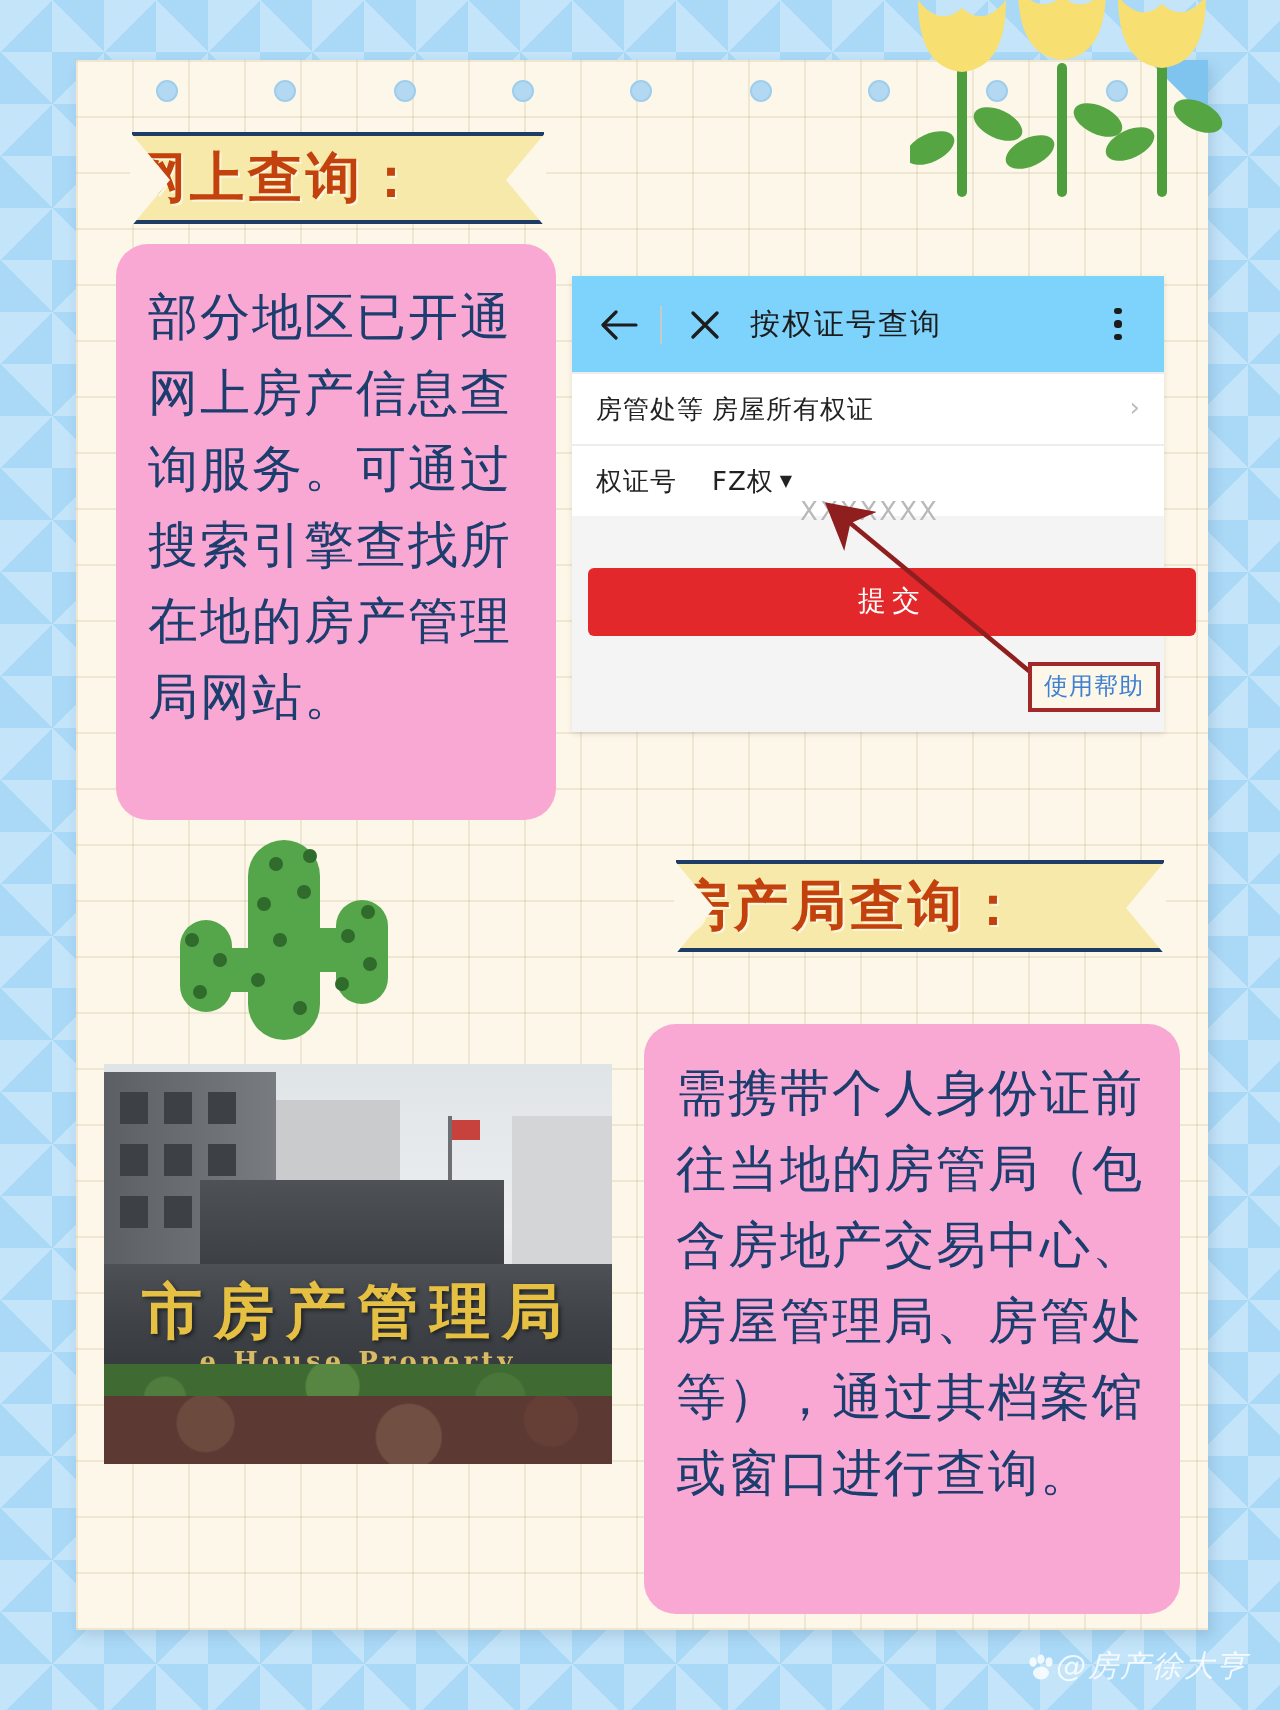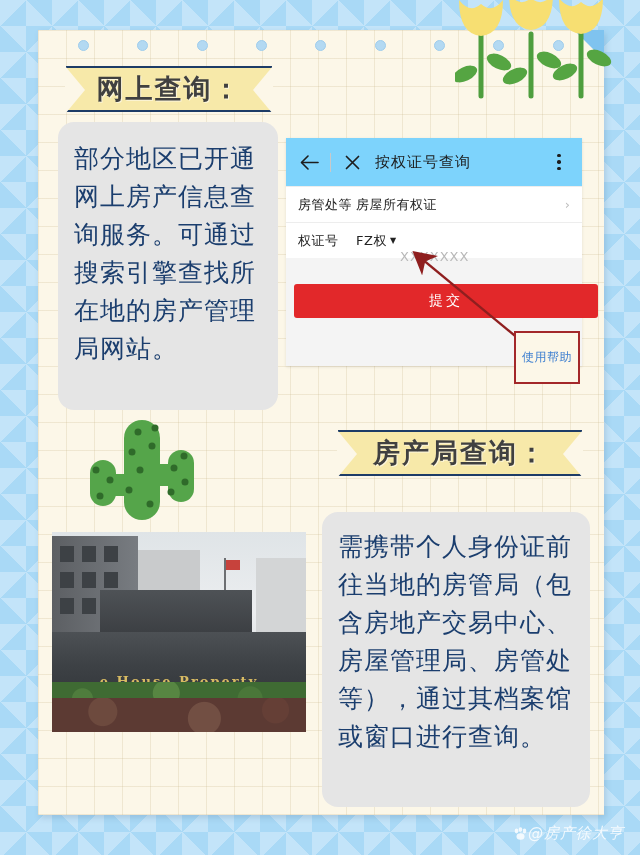--- a/index.html
+++ b/index.html
@@ -74,22 +74,21 @@
   #cactus { position: absolute; left: 72px; top: 412px; width: 140px; height: 108px; }
 
   
   .ribbon {
     position: absolute;
     background: #f7e9a9;
     border-top: 2px solid #1d3c66;
     border-bottom: 2px solid #1d3c66;
     display: flex;
     align-items: center;
-    justify-content: center;
-    color: #404040;
+    color: #c2410c;
     font-weight: bold;
     letter-spacing: 2px;
     text-shadow: 1px 1px 0 rgba(255,255,255,0.6);
   }
   .ribbon::before, .ribbon::after {
     content: "";
     position: absolute;
     top: -2px;
     width: 0; height: 0;
     border-top: 24px solid transparent;
@@ -105,21 +104,21 @@
   }
   #ribbon-2 {
     left: 338px; top: 430px;
     width: 244px; height: 46px;
     font-size: 27px;
   }
 
   
   .bluebox {
     position: absolute;
-    background: #e5e5e5;
+    background: #f9a8d4;
     border-radius: 16px;
     color: #1b3e6e;
     line-height: 1.52;
     letter-spacing: 1px;
   }
   #bluebox-1 {
     left: 58px; top: 122px;
     width: 220px; height: 288px;
     padding: 18px 14px 10px 16px;
     font-size: 25px;
@@ -233,21 +232,21 @@
     letter-spacing: 3px;
     display: flex;
     align-items: center;
     justify-content: center;
   }
 
   
   #help-box {
     position: absolute;
     left: 514px; top: 331px;
-    padding: 16px 6px;
+    padding: 2px 6px;
     border: 2px solid #a3282a;
     background: #fcf7e8;
     color: #3d7fd0;
     font-size: 12px;
     letter-spacing: 0.5px;
     z-index: 6;
   }
   #arrow-svg { position:absolute; left:400px; top:240px; width:140px; height:110px; z-index:5; }
 
   
@@ -413,20 +412,21 @@
     <i class="ph-win" style="left:52px;top:36px;width:14px;height:16px;"></i>
     <i class="ph-win" style="left:8px;top:62px;width:14px;height:16px;"></i>
     <i class="ph-win" style="left:30px;top:62px;width:14px;height:16px;"></i>
   </div>
   <div class="ph-bldg-m"></div>
   <div class="ph-bldg-r"></div>
   <div class="ph-flag"></div>
   <div class="ph-flag-cloth"></div>
   <div class="ph-backwall"></div>
   <div class="ph-wall"></div>
+  <div class="ph-sign">市房产管理局</div>
   <div class="ph-sign-en">e House Property</div>
   <div class="ph-hedge"></div>
   <div class="ph-ground"></div>
 </div>
 
 <div id="watermark">
   <svg width="15" height="15" viewBox="0 0 15 15">
     <g fill="rgba(255,255,255,0.82)">
       <ellipse cx="3.5" cy="5" rx="1.8" ry="2.4"></ellipse>
       <ellipse cx="7.5" cy="3.6" rx="1.8" ry="2.4"></ellipse>

